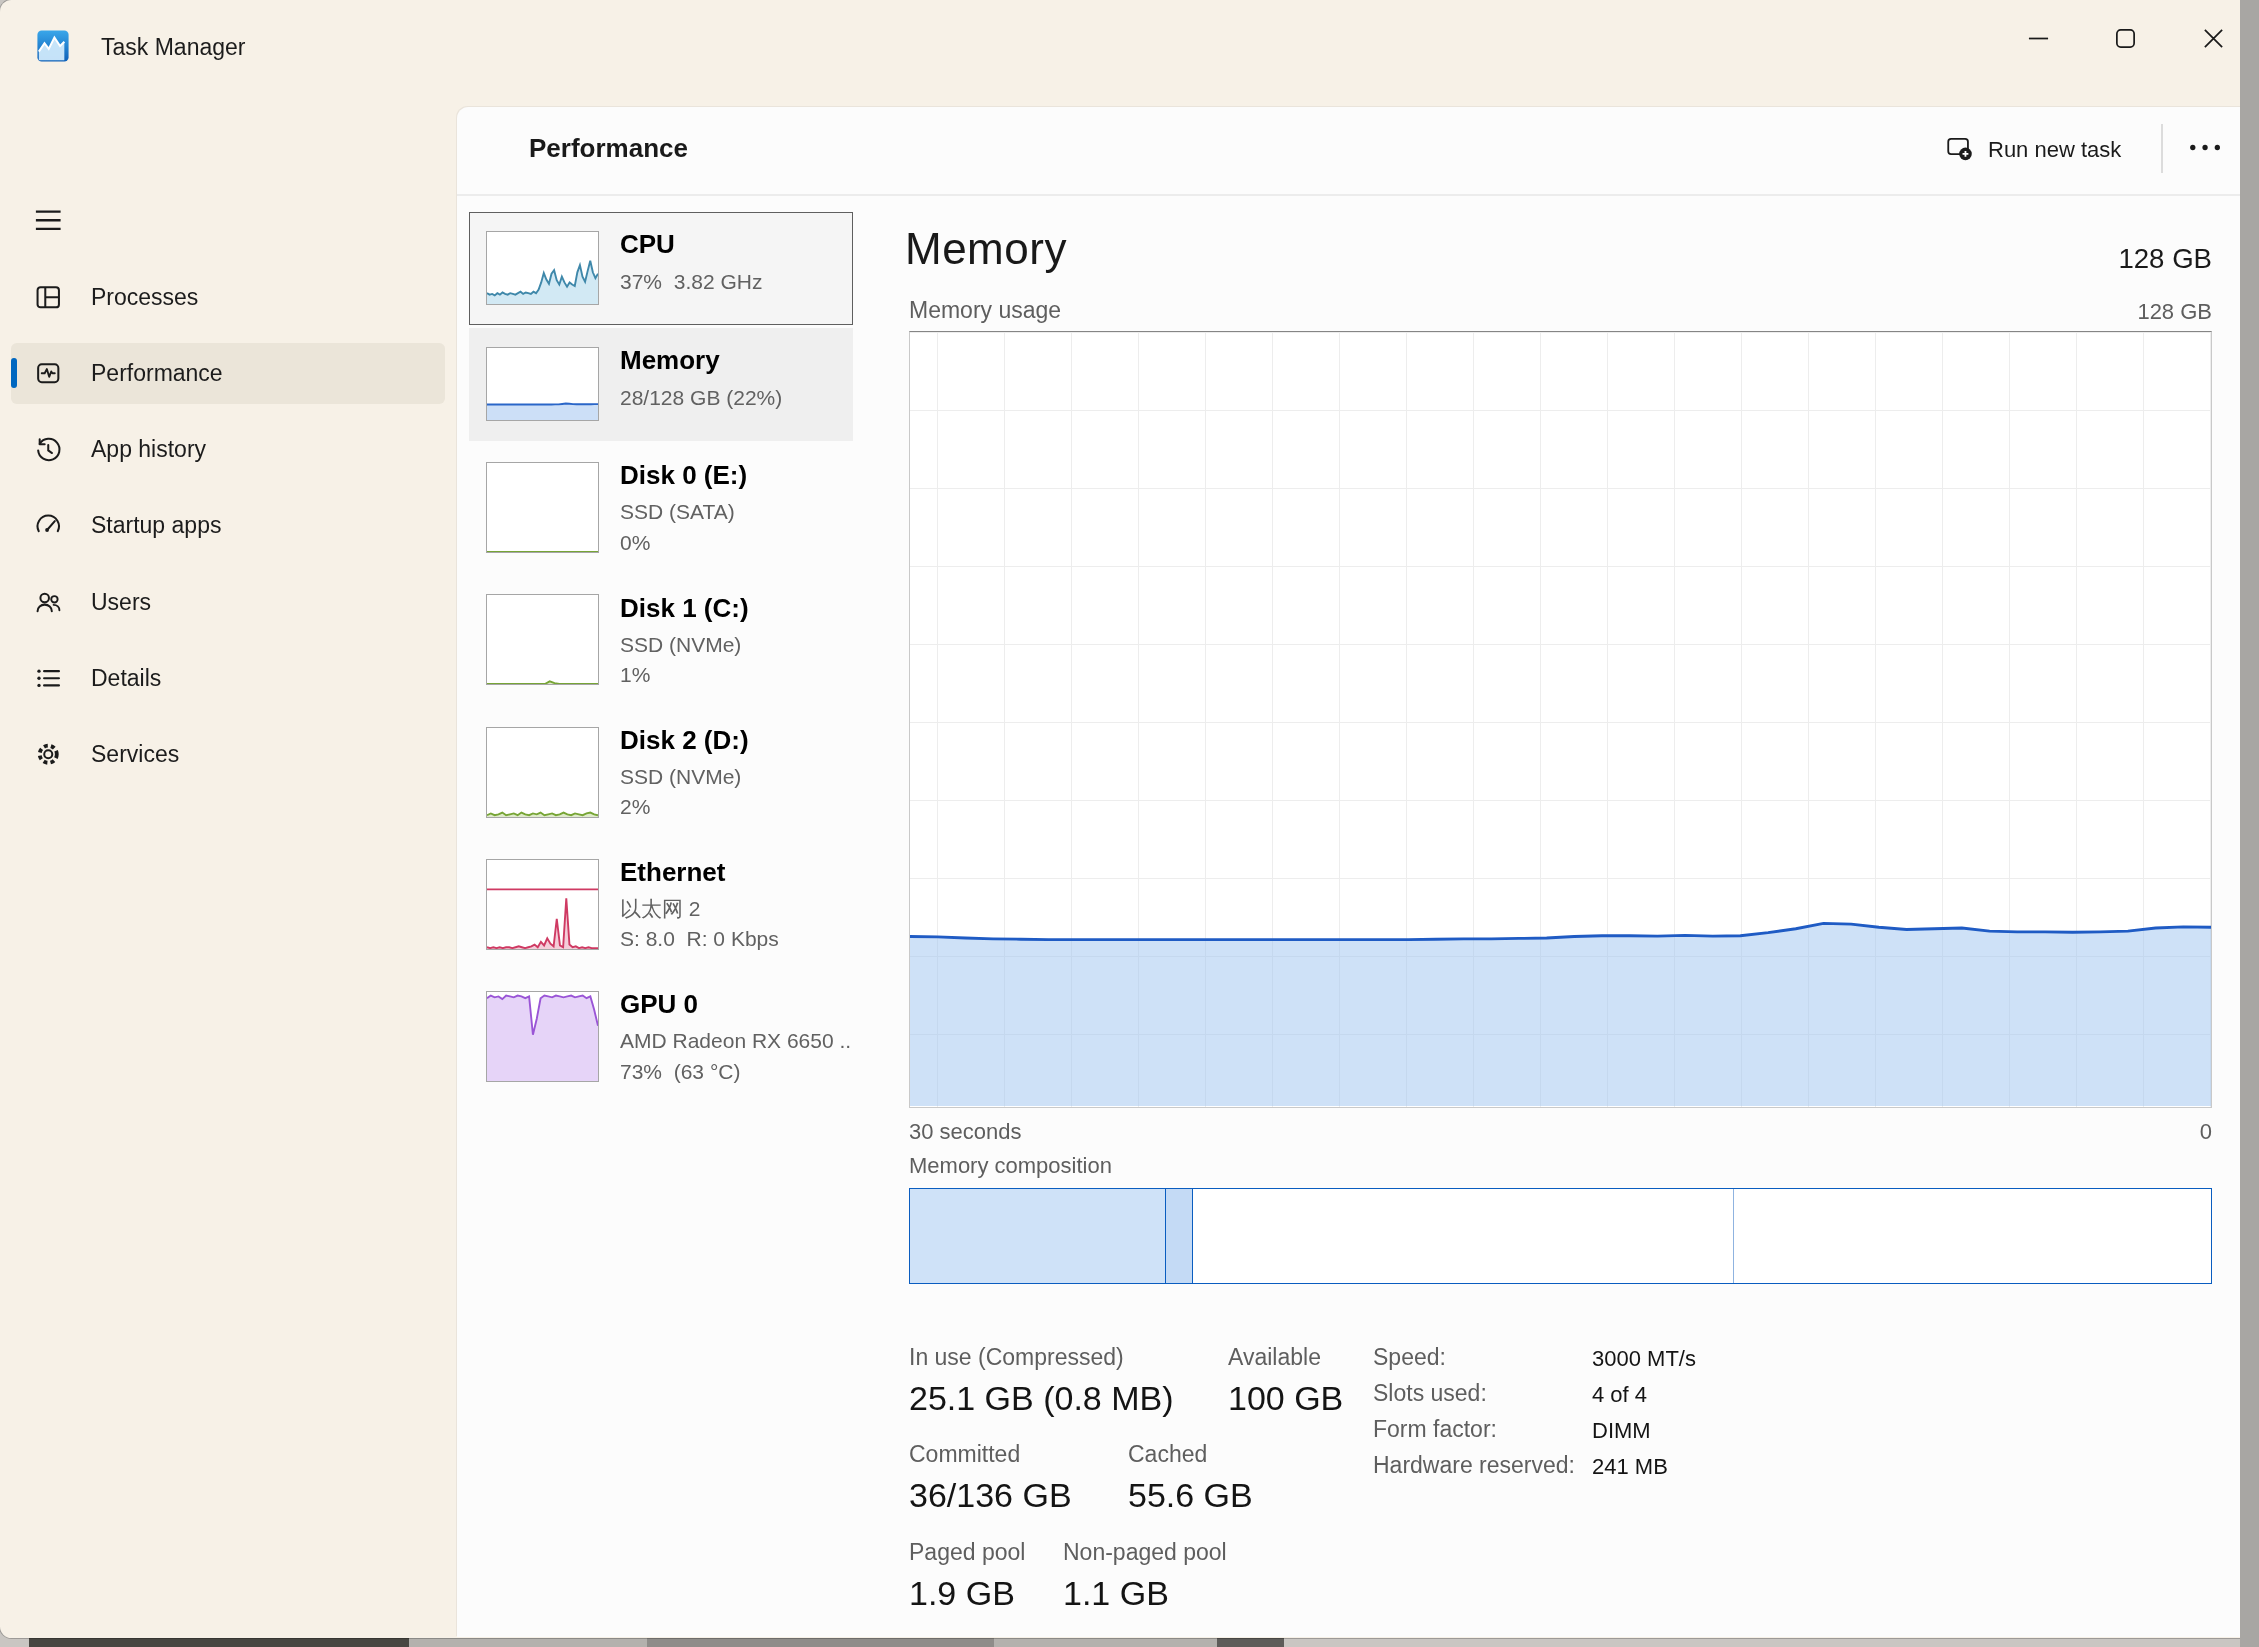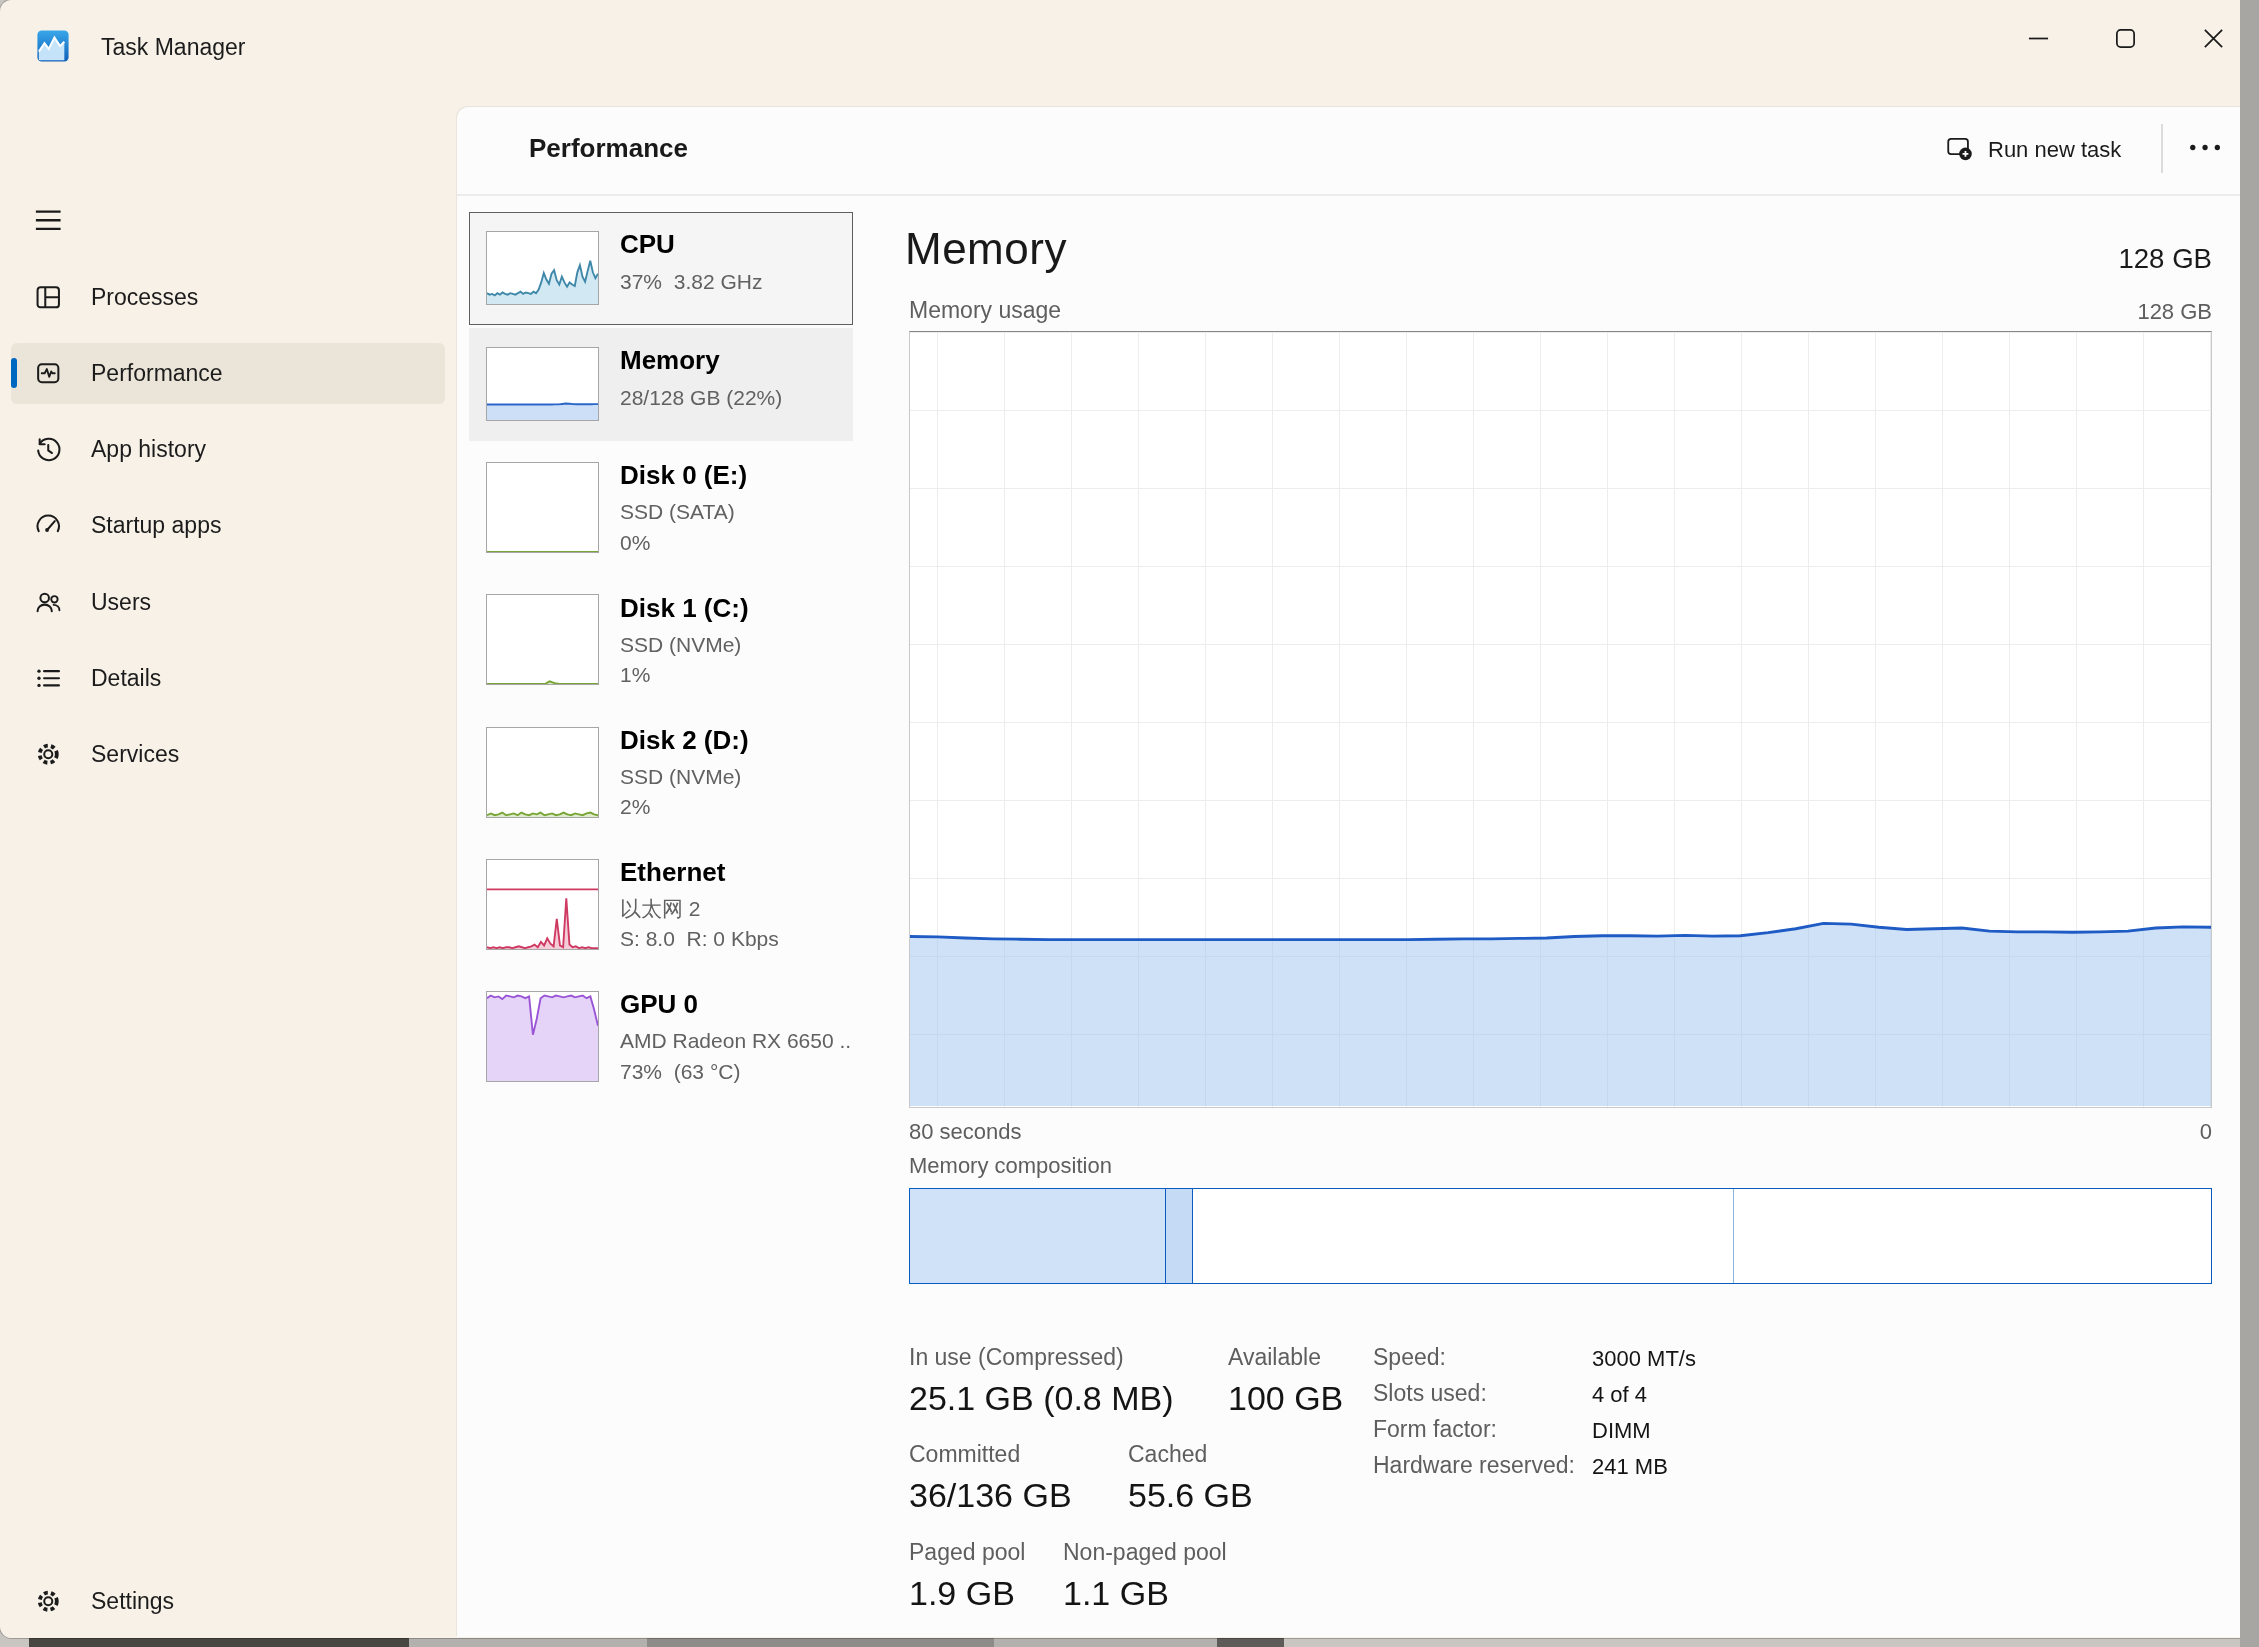--- a/index.html
+++ b/index.html
@@ -148,27 +148,20 @@
       </div>
 
       <div class="navrow" style="top:648px;">
         <svg class="ab icon" style="left:34px;top:16px;" width="28.5" height="28.5" viewBox="0 0 24 24">
           <circle cx="12" cy="12" r="7.2" fill="none" stroke="#1b1b1b" stroke-width="3.2" stroke-dasharray="3.3 2.7"></circle>
           <circle cx="12" cy="12" r="3.4" fill="none" stroke="#1b1b1b" stroke-width="1.7"></circle>
           </svg>
         <span class="ab navlbl" style="left:91px;">Services</span>
       </div>
 
-      <div class="navrow" style="top:1495px;">
-        <svg class="ab icon" style="left:34px;top:16px;" width="28.5" height="28.5" viewBox="0 0 24 24">
-          <circle cx="12" cy="12" r="7.2" fill="none" stroke="#1b1b1b" stroke-width="3.2" stroke-dasharray="3.3 2.7"></circle>
-          <circle cx="12" cy="12" r="3.4" fill="none" stroke="#1b1b1b" stroke-width="1.7"></circle>
-          </svg>
-        <span class="ab navlbl" style="left:91px;">Settings</span>
-      </div>
     </div>
 
     <div class="panel"></div>
 
     <div class="ab hdrtitle" style="left:529px;top:133px;">Performance</div>
 
     <div class="ab" style="left:1940px;top:124px;width:209px;height:49px;">
       <svg class="ab icon" style="left:5.7px;top:10.5px;" width="27" height="27" viewBox="0 0 24 24">
         <rect x="2" y="3.5" width="17.5" height="13.5" rx="2.5" fill="none" stroke="#1b1b1b" stroke-width="1.6"></rect>
         <circle cx="17.3" cy="16.8" r="5.6" fill="#1b1b1b"></circle>
@@ -269,21 +262,21 @@
     <div class="ab gray24" style="left:909px;top:297px;">Memory usage</div>
     <div class="ab gray23" style="left:1997px;top:299px;width:215px;text-align:right;">128 GB</div>
 
     <div class="ab chart" style="left:909px;top:331px;width:1303px;height:777px;">
         <svg width="1301" height="774" viewBox="0 0 1368 814" preserveAspectRatio="none">
           <polygon points="0,814 0.00,635.73 29.11,636.14 58.21,637.36 87.32,638.18 116.43,638.58 145.53,638.99 174.64,638.99 203.74,638.99 232.85,638.99 261.96,638.99 291.06,638.99 320.17,638.99 349.28,638.99 378.38,638.99 407.49,638.99 436.60,638.99 465.70,638.99 494.81,638.99 523.91,638.99 553.02,638.58 582.13,638.18 611.23,638.18 640.34,637.77 669.45,637.36 698.55,635.73 727.66,634.92 756.77,634.92 785.87,635.33 814.98,634.51 844.09,635.33 873.19,634.92 902.30,631.66 931.40,627.59 960.51,621.90 989.62,622.71 1018.72,625.97 1047.83,628.41 1076.94,627.59 1106.04,626.78 1135.15,630.04 1164.26,630.85 1193.36,630.85 1222.47,631.26 1251.57,630.85 1280.68,630.04 1309.79,626.78 1338.89,625.56 1368.00,625.97 1368,814" fill="rgba(158,195,240,0.5)"></polygon>
           <polyline points="0.00,635.73 29.11,636.14 58.21,637.36 87.32,638.18 116.43,638.58 145.53,638.99 174.64,638.99 203.74,638.99 232.85,638.99 261.96,638.99 291.06,638.99 320.17,638.99 349.28,638.99 378.38,638.99 407.49,638.99 436.60,638.99 465.70,638.99 494.81,638.99 523.91,638.99 553.02,638.58 582.13,638.18 611.23,638.18 640.34,637.77 669.45,637.36 698.55,635.73 727.66,634.92 756.77,634.92 785.87,635.33 814.98,634.51 844.09,635.33 873.19,634.92 902.30,631.66 931.40,627.59 960.51,621.90 989.62,622.71 1018.72,625.97 1047.83,628.41 1076.94,627.59 1106.04,626.78 1135.15,630.04 1164.26,630.85 1193.36,630.85 1222.47,631.26 1251.57,630.85 1280.68,630.04 1309.79,626.78 1338.89,625.56 1368.00,625.97" fill="none" stroke="#1f5bc4" stroke-width="3"></polyline>
         </svg>
       </div>
 
-    <div class="ab gray23" style="left:909px;top:1119px;">80 seconds</div>
+    <div class="ab gray23" style="left:909px;top:1119px;">30 seconds</div>
     <div class="ab gray23" style="left:2092px;top:1119px;width:120px;text-align:right;">0</div>
 
     <div class="ab gray23" style="left:909px;top:1153px;">Memory composition</div>
     <div class="ab compbar" style="left:909px;top:1188px;width:1303px;height:96px;">
         <div style="height: 100%; box-sizing: border-box; width: 19.65%; background: rgb(207, 226, 248); border-right: 1.9px solid rgb(10, 93, 192);"></div>
         <div style="height: 100%; box-sizing: border-box; width: 2.1%; background: rgb(196, 218, 245); border-right: 1.9px solid rgb(10, 93, 192);"></div>
         <div style="height: 100%; box-sizing: border-box; width: 41.55%; background: rgb(255, 255, 255); border-right: 1.9px solid rgb(143, 179, 224);"></div>
         <div style="height: 100%; box-sizing: border-box; width: 36.7%; background: rgb(255, 255, 255);"></div>
       </div>
 

